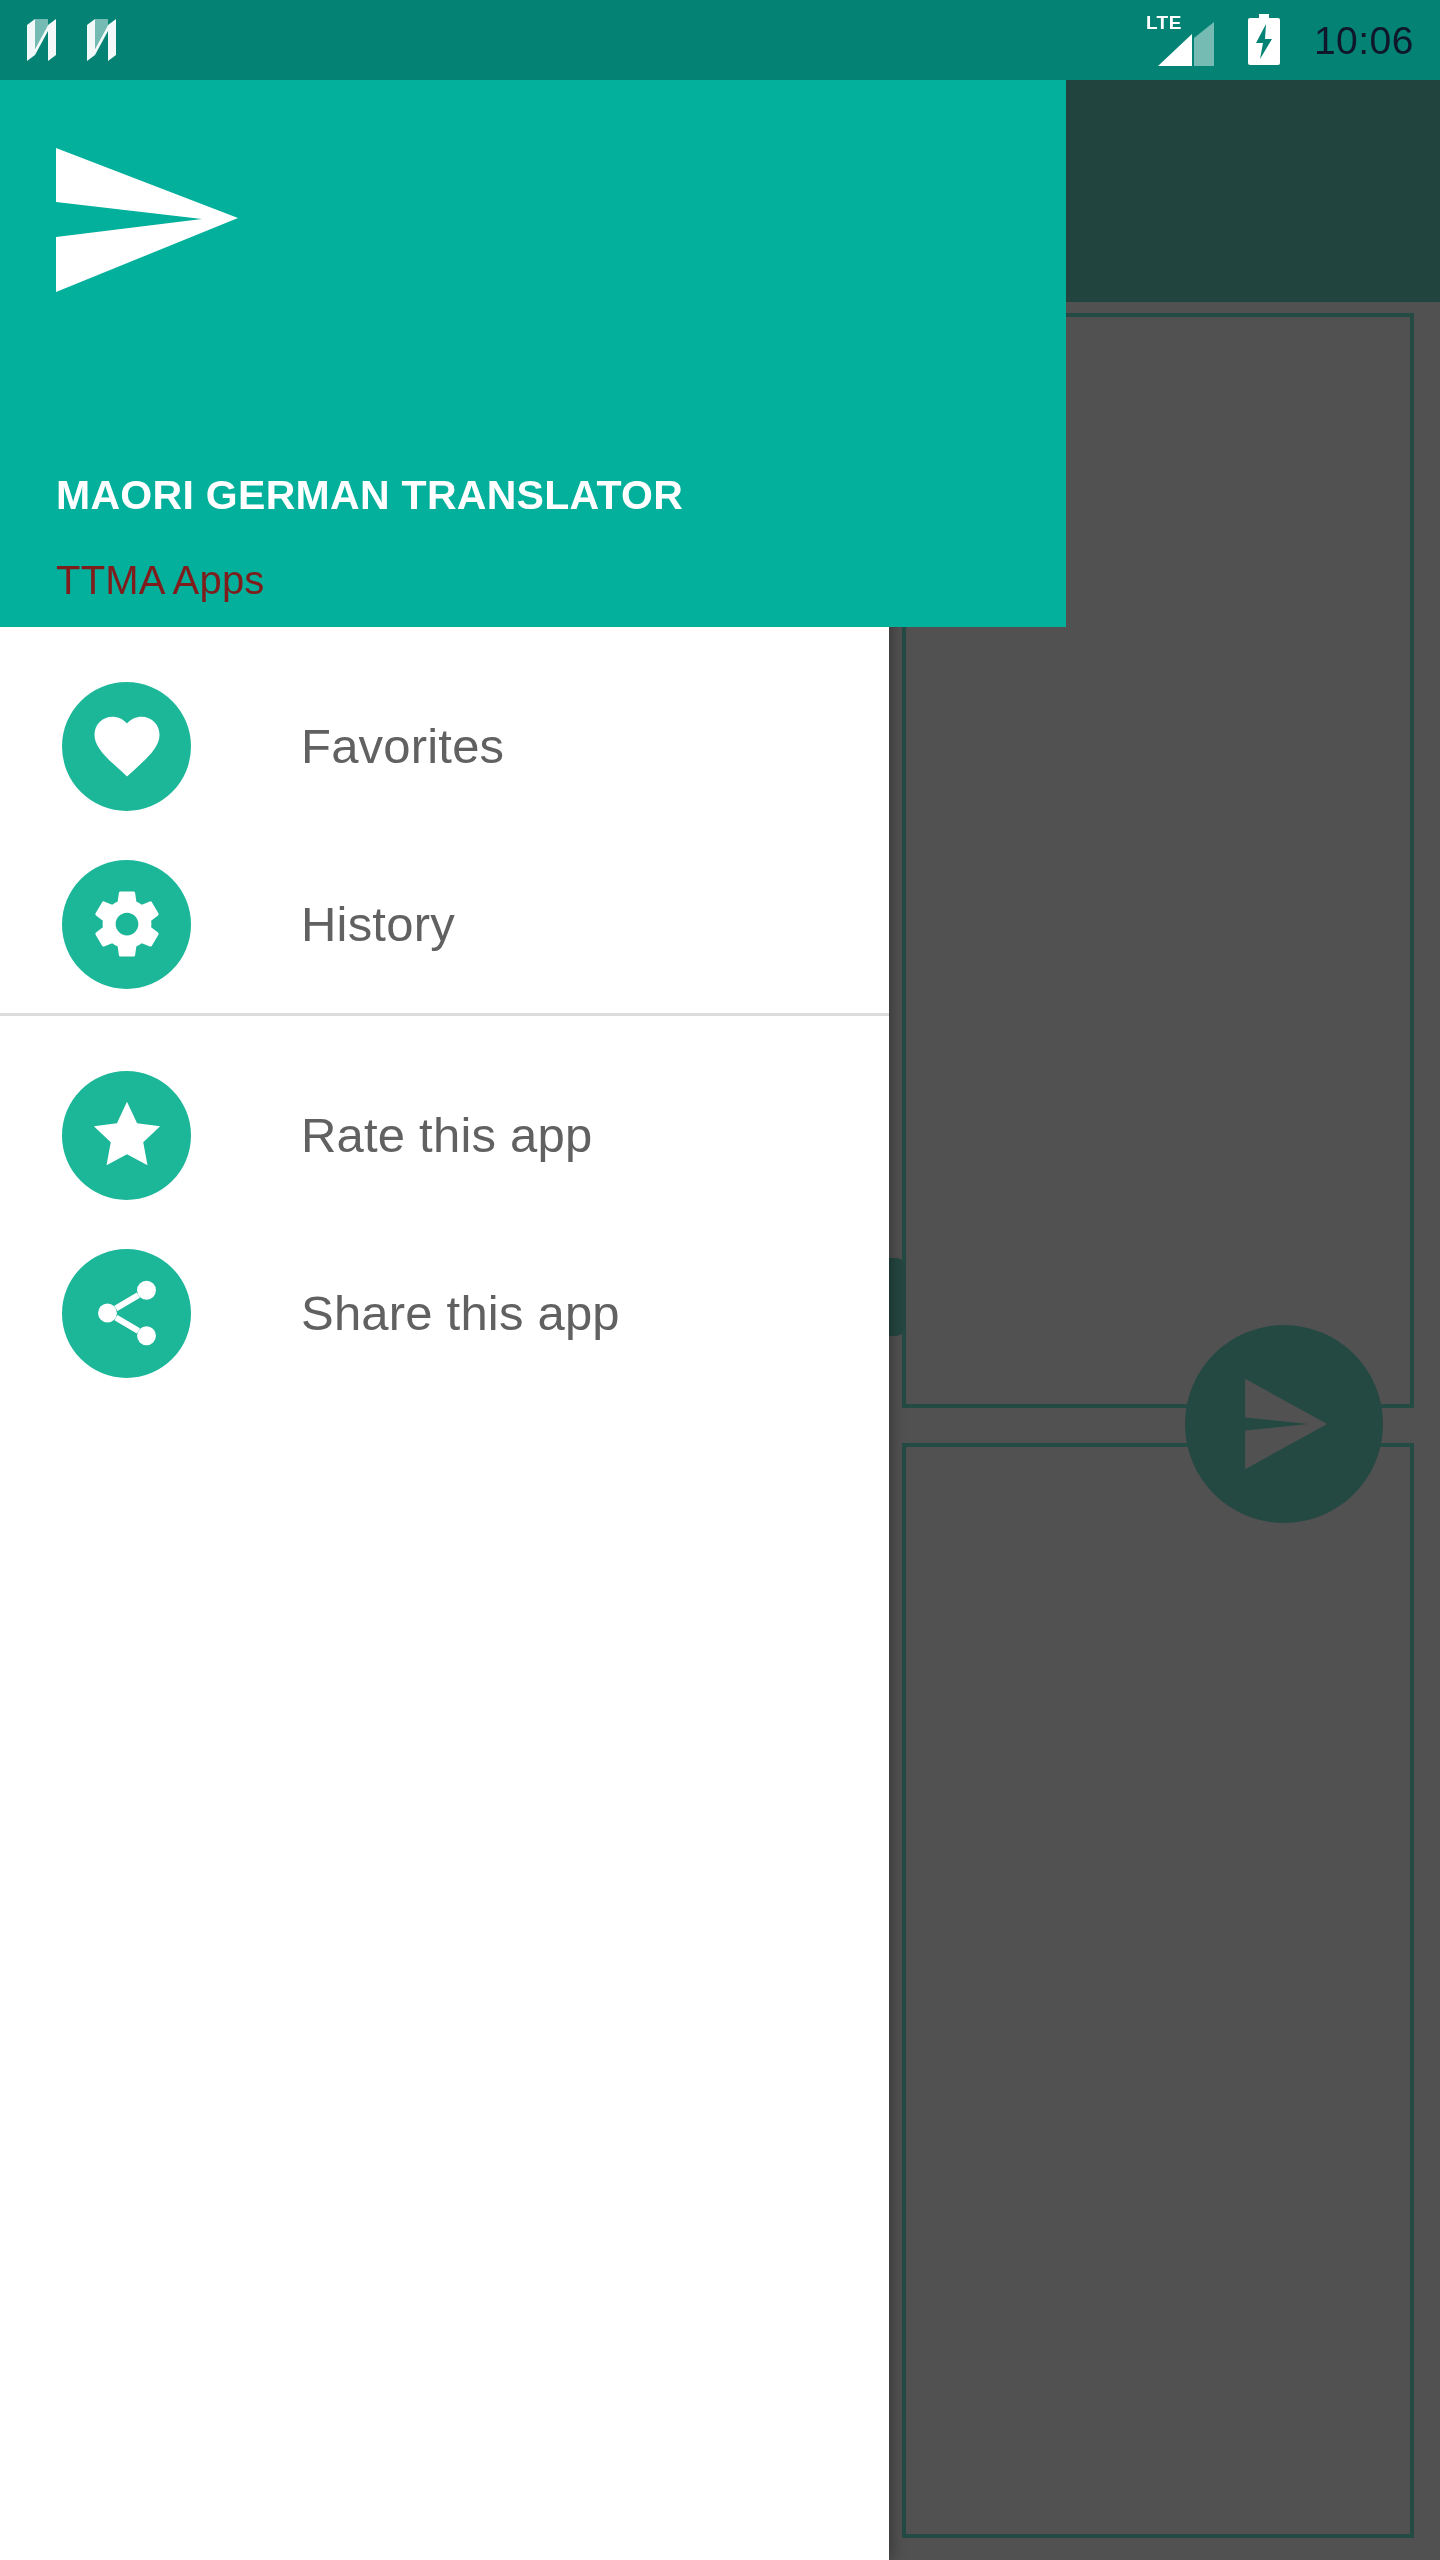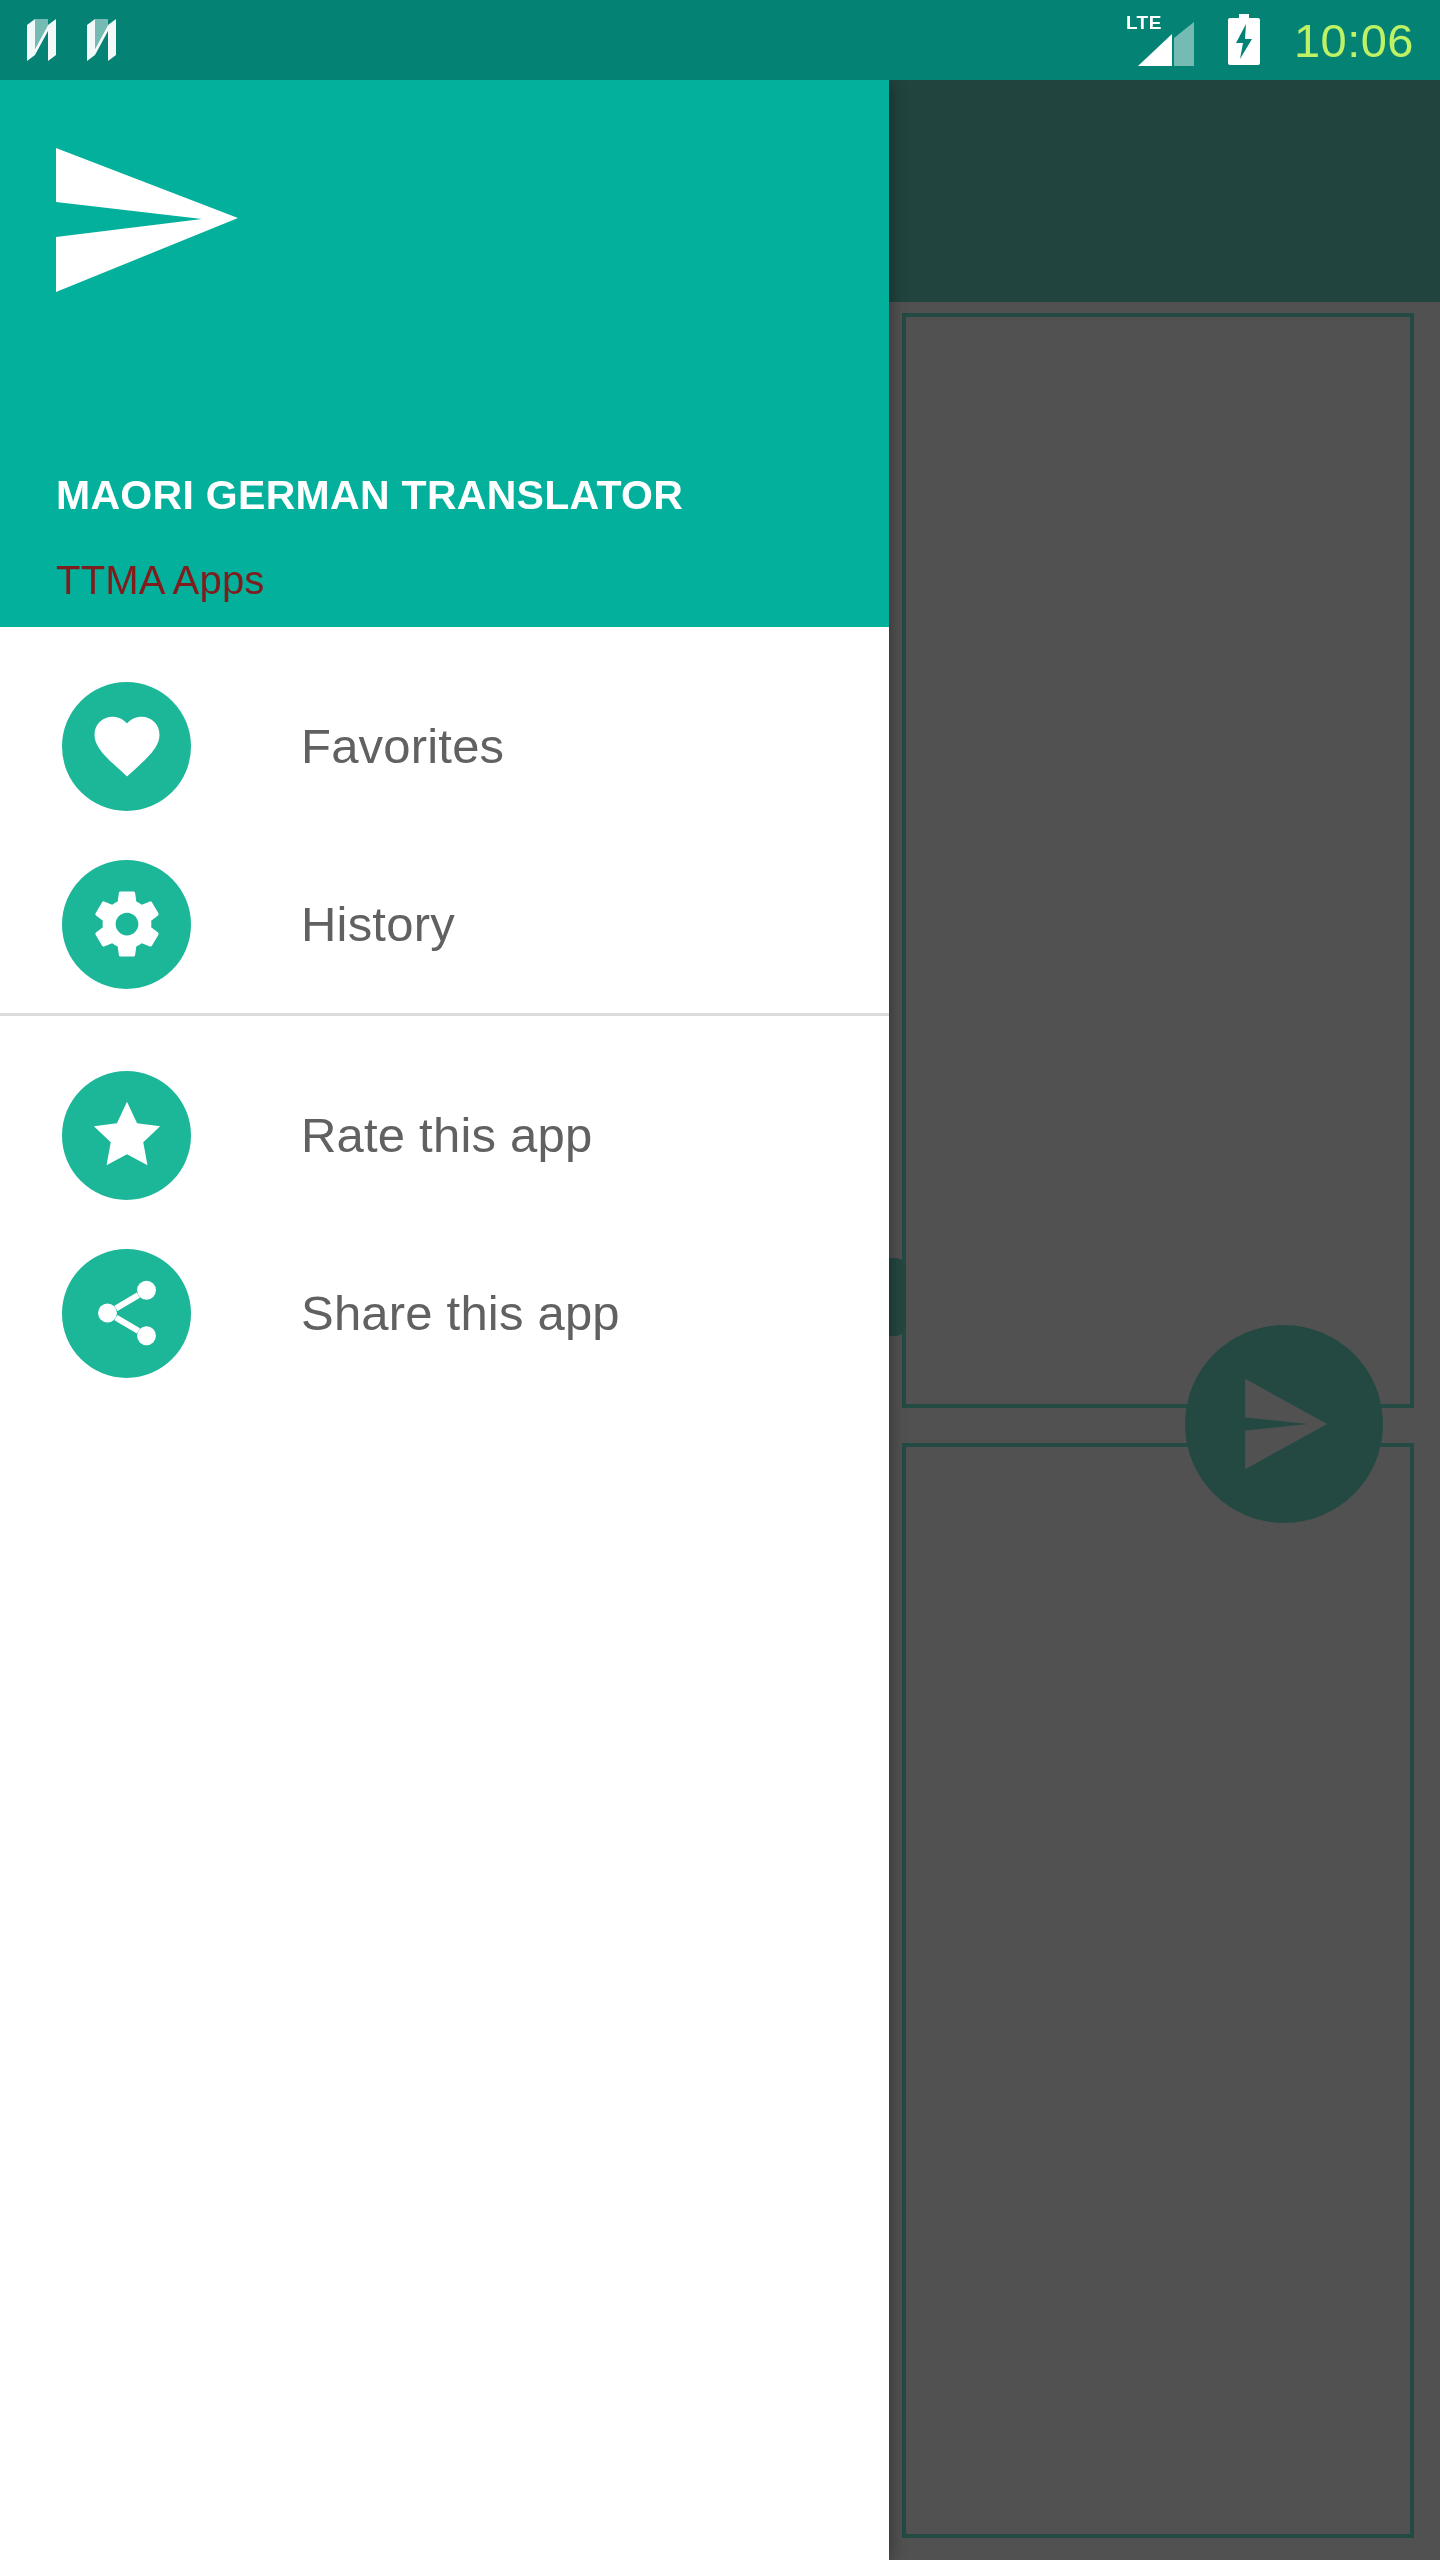--- a/index.html
+++ b/index.html
@@ -68,34 +68,34 @@
   .sb-right{ margin-left:auto; display:flex; align-items:center; gap:32px; }
   .nfc-glyph{ width:38px; height:42px; display:block; }
   .lte-wrap{ position:relative; width:66px; height:52px; }
   .lte-text{
     position:absolute; left:-2px; top:-2px;
     font-size:19px; font-weight:bold; color:#ffffff; letter-spacing:0.5px;
   }
   .sig-tri{ position:absolute; right:0; bottom:0; }
   .batt{ width:36px; height:52px; position:relative; }
   .clock{
-    font-size:47px; color:#bef264; letter-spacing:0.5px;
+    font-size:39px; color:#0f172a; letter-spacing:0.5px;
     line-height:1; font-weight:400;
   }
 
   
   #drawer{
     position:absolute; left:0; top:80px;
     width:889px; height:2480px;
     background:#ffffff;
     z-index:30;
     box-shadow:2px 0 14px rgba(0,0,0,0.35);
   }
   #drawer-header{
-    position:relative; width:889px; height:547px;
+    position:relative; width:1066px; height:547px;
     background:#03b09b;
     padding:4px 56px;
   }
   #drawer-logo{
     position:absolute; left:52px; top:65px;
     width:190px; height:150px;
   }
   #drawer-logo svg{ width:100%; height:100%; display:block; }
   #drawer-title{
     position:absolute; left:56px; top:392px;

